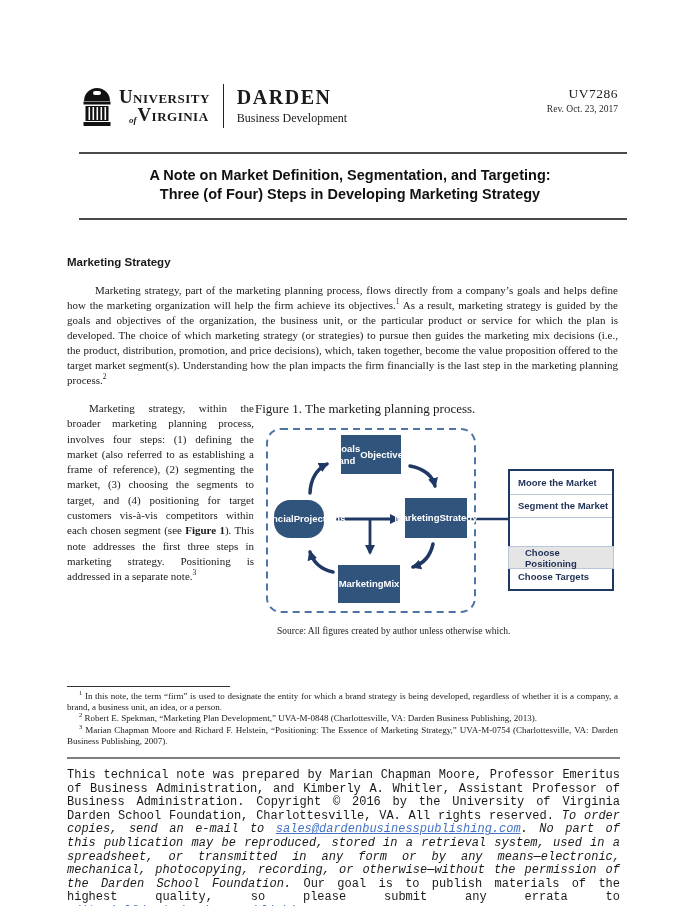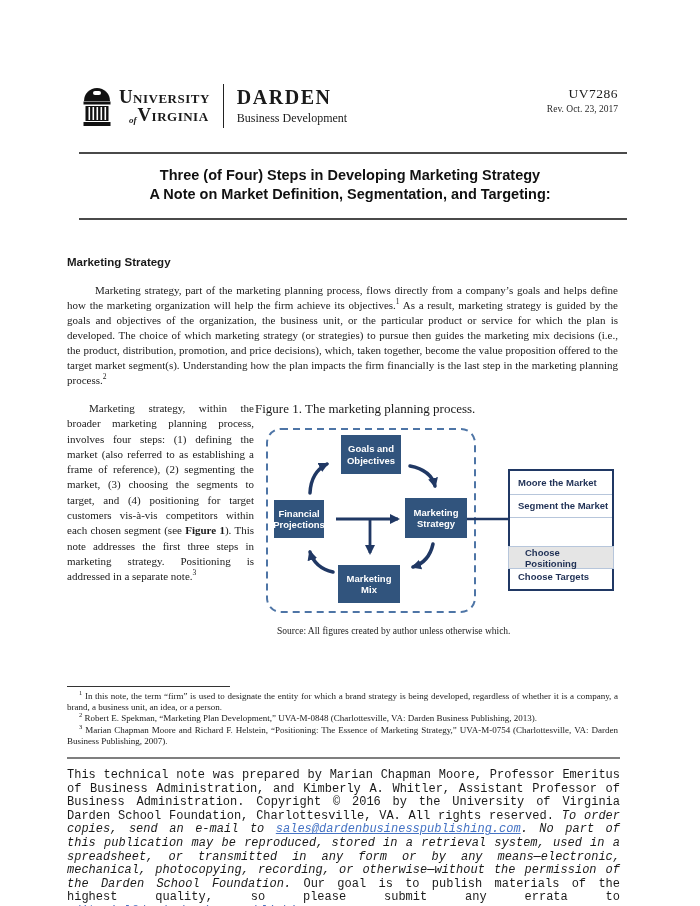--- a/index.html
+++ b/index.html
@@ -36,23 +36,23 @@
   .leftcol { position:absolute; left:67px; top:401px; width:187px; text-align:justify;
     font-size:11px; line-height:15.3px; }
   .leftcol .indent { width:22px; }
   sup { font-size:7.5px; vertical-align:super; line-height:0; }
   .bold { font-weight:bold; }
   
   .fig-caption { position:absolute; left:255px; top:401px; width:362px; text-align:left; font-size:13px; }
   .fig-svg { position:absolute; left:255px; top:420px; z-index:1; }
   .diag-box { position:absolute; z-index:2; background:#31547d;
     color:#ffffff; font-family:"Liberation Sans", sans-serif; font-weight:bold; font-size:9.5px;
-    line-height:11.5px; display:flex; flex-direction:column; align-items:center; justify-content:center; text-align:center; }
+    line-height:11.5px; display:flex; flex-direction:row; align-items:center; justify-content:center; text-align:center; }
   .box-goals     { left:341px; top:435px; width:60px; height:39px; }
-  .box-financial { left:274px; top:500px; width:50px; height:38px; }
+  .box-financial { left:274px; top:500px; width:50px; height:38px;border-radius:16px; }
   .box-strategy  { left:405px; top:498px; width:62px; height:40px; }
   .box-mix       { left:338px; top:565px; width:62px; height:38px; }
   .steps-group { position:absolute; left:508px; top:469px; width:106px; z-index:2;
     border:2.5px solid #203864; background:#fff; }
   .step-cell { height:23.5px; display:flex; align-items:center; padding-left:8px;
     font-family:"Liberation Sans", sans-serif; font-weight:bold; font-size:9.5px; color:#1f3055;
     border-bottom:1px solid #b7c6db; background:#fff; }
   .steps-group .step-cell:last-child { border-bottom:none;margin-top:47px; }
   .step-cell-last { position:absolute; left:508px; top:546px; width:106px; height:23px; z-index:2;
     border:1px solid #b7c6db; display:flex; align-items:center; padding-left:16px;
@@ -101,22 +101,22 @@
       <div class="darden-sub">Business Development</div>
     </div>
   </div>
   <div class="doc-id">
     <div class="doc-num">UV7286</div>
     <div class="doc-rev">Rev. Oct. 23, 2017</div>
   </div>
 
   <div class="rule-top"></div>
   <div class="doc-title">
+    <div>A Note on Market Definition, Segmentation, and Targeting:</div>
     <div>Three (of Four) Steps in Developing Marketing Strategy</div>
-    <div>A Note on Market Definition, Segmentation, and Targeting:</div>
   </div>
   <div class="rule-bottom"></div>
 
   <div class="section-heading">Marketing Strategy</div>
   <div class="para1"><span class="indent"></span><span>Marketing strategy, part of the marketing planning process, flows directly from a company’s goals and helps define how the marketing organization will help the firm achieve its objectives.</span><sup>1</sup><span> As a result, marketing strategy is guided by the goals and objectives of the organization, the business unit, or the particular product or service for which the plan is developed. The choice of which marketing strategy (or strategies) to pursue then guides the marketing mix decisions (i.e., the product, distribution, promotion, and price decisions), which, taken together, become the value proposition offered to the target market segment(s). Understanding how the plan impacts the firm financially is the last step in the marketing planning process.</span><sup>2</sup></div>
 
   <div class="leftcol"><span class="indent"></span><span>Marketing strategy, within the broader marketing planning process, involves four steps: (1) defining the market (also referred to as establishing a frame of reference), (2) segmenting the market, (3) choosing the segments to target, and (4) positioning for target customers vis-à-vis competitors within each chosen segment (see </span><span class="bold">Figure 1</span><span>). This note addresses the first three steps in marketing strategy. Positioning is addressed in a separate note.</span><sup>3</sup></div>
 
   <div class="fig-caption">Figure 1. The marketing planning process.</div>
 

